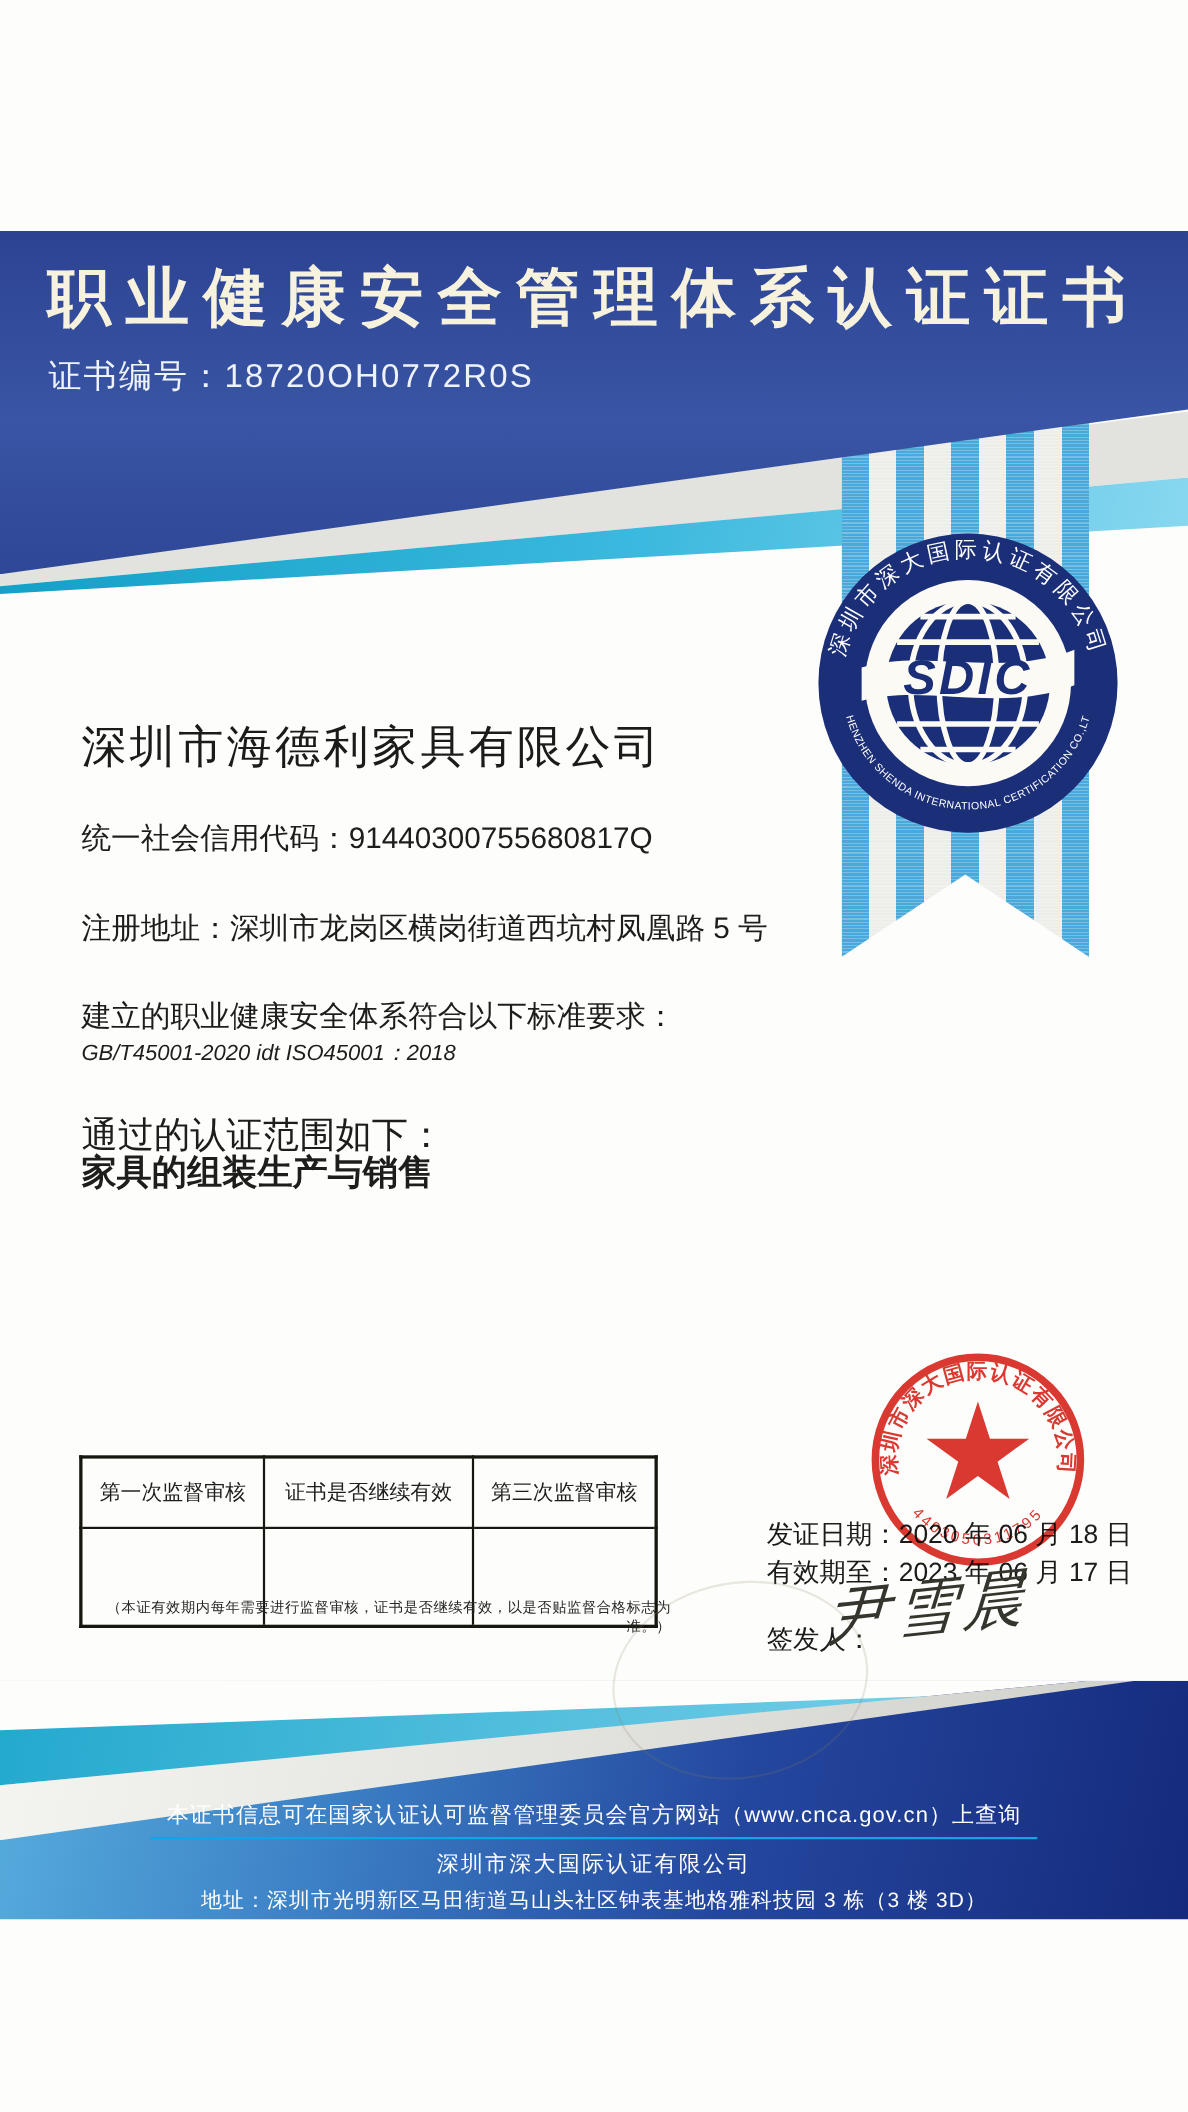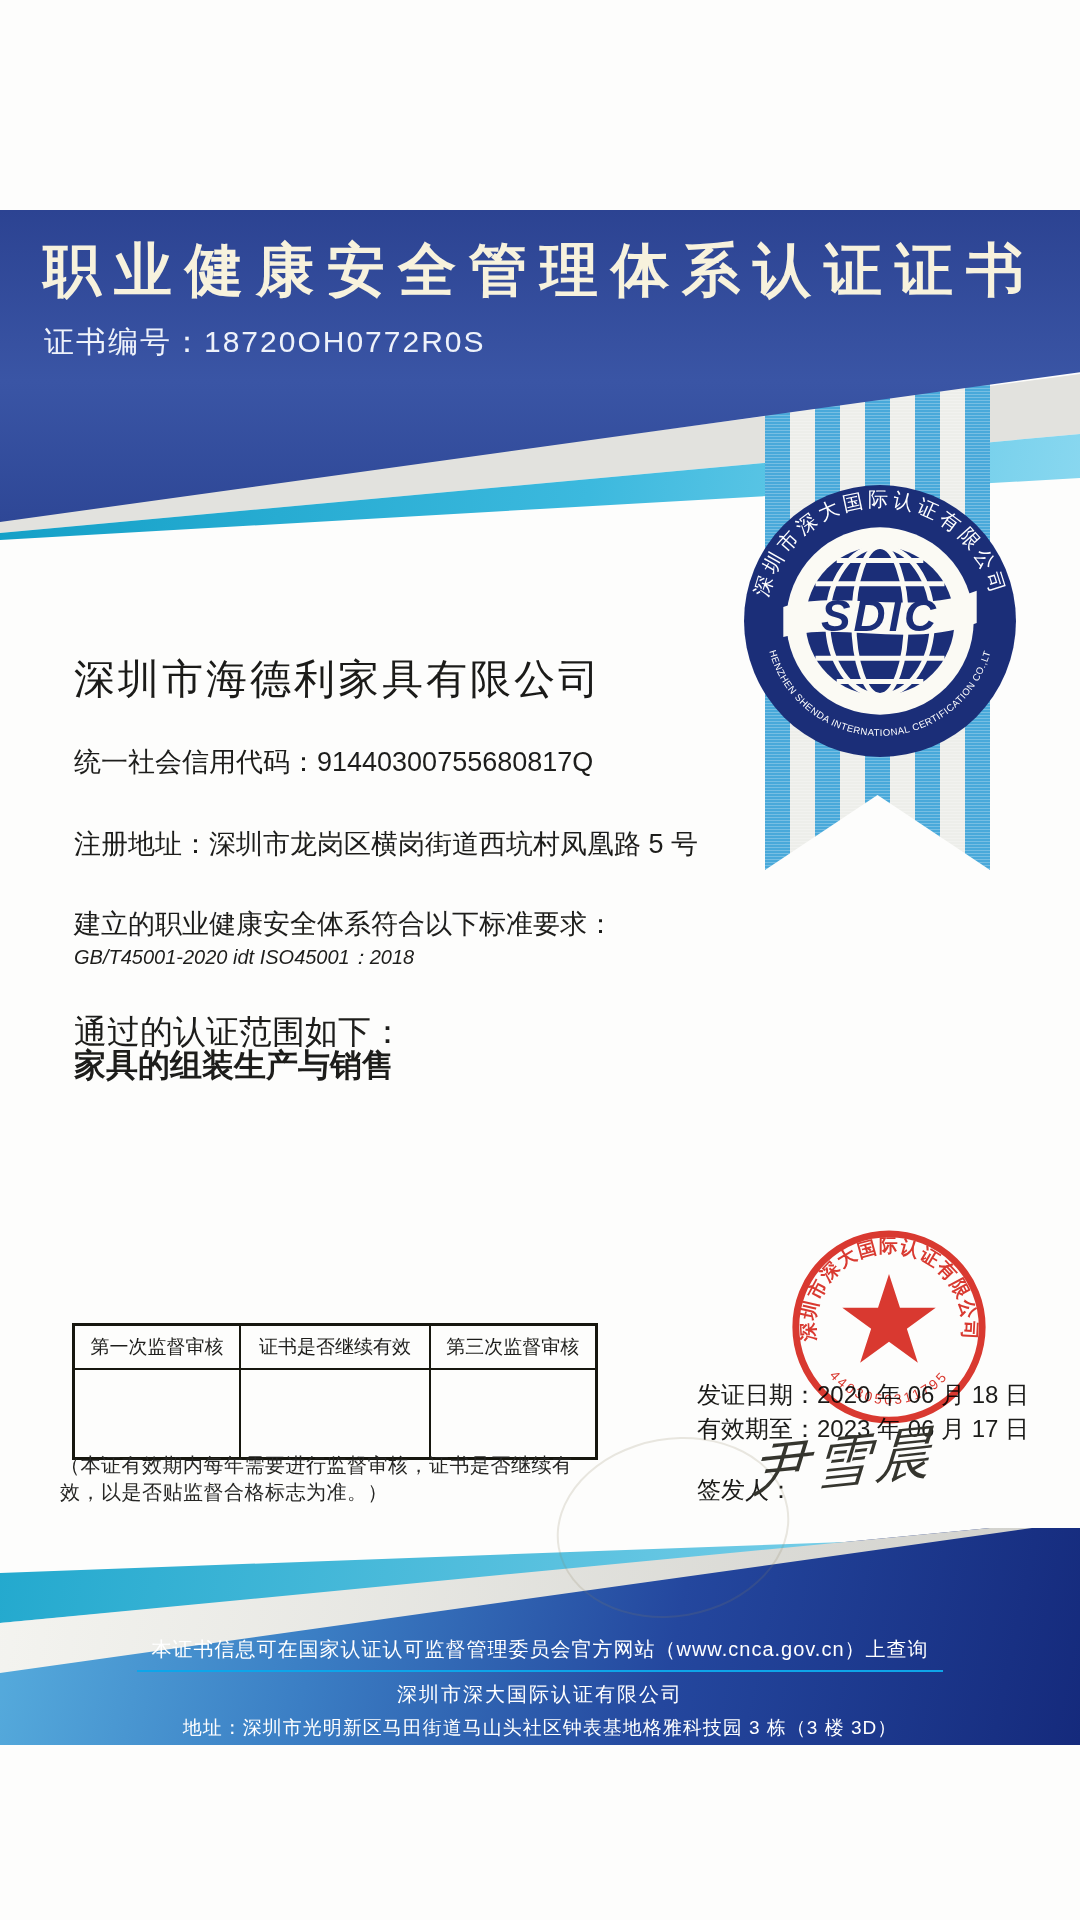--- a/index.html
+++ b/index.html
@@ -51,25 +51,25 @@
   .std-intro{position:absolute;left:74px;top:906px;font-size:27px;}
   .std{position:absolute;left:74px;top:944px;font-size:20px;font-style:italic;}
   .scope-intro{position:absolute;left:74px;top:1010px;font-size:33px;}
   .scope{position:absolute;left:74px;top:1044px;font-size:32px;font-weight:600;}
   
   .audit-table{
     position:absolute;left:72px;top:1323px;width:526px;border-collapse:collapse;
   }
   .audit-table th,.audit-table td{border:2px solid #17170f;}
   .audit-table{border:3px solid #17170f;}
-  .audit-table th{height:34px;font-size:19px;font-weight:500;text-align:center;padding:4px 0;}
+  .audit-table th{height:34px;font-size:19px;font-weight:500;text-align:center;padding:14px 0;}
   .audit-table td{height:85px;}
   .audit-note{
-    position:absolute;left:60px;top:1452px;width:550px;text-align:left;
-    font-size:20px;color:#262624;letter-spacing:0.5px;font-family:Liberation Mono, monospace;
+    position:absolute;left:60px;top:1452px;width:550px;text-align:right;
+    font-size:13px;color:#262624;letter-spacing:0.5px;font-family:Liberation Mono, monospace;
   }
   
   .iss-line{position:absolute;left:697px;font-size:24px;white-space:nowrap;color:#1b1b19;}
   .iss-1{top:1379px;}
   .iss-2{top:1413px;}
   .iss-3{top:1458px;margin-top:16px;}
   .signature{
     position:absolute;left:752px;top:1424px;z-index:2;font-size:56px;color:#35352e;
     font-family:"DejaVu Serif",serif;font-style:italic;
     transform:rotate(-6deg) skewX(-10deg);letter-spacing:6px;white-space:nowrap;

